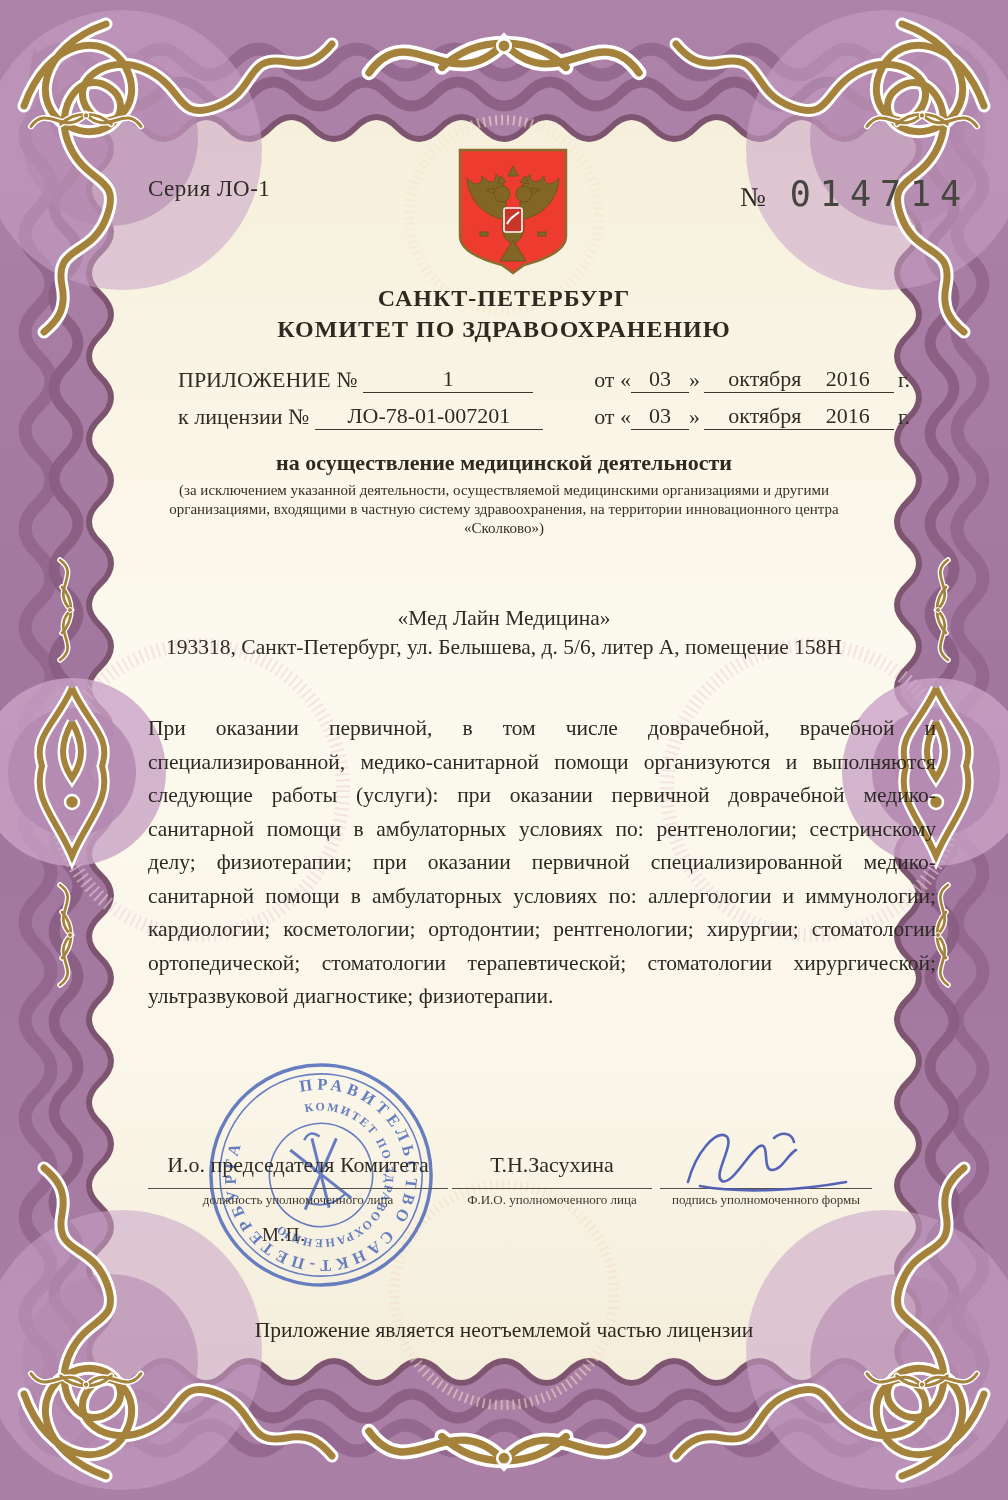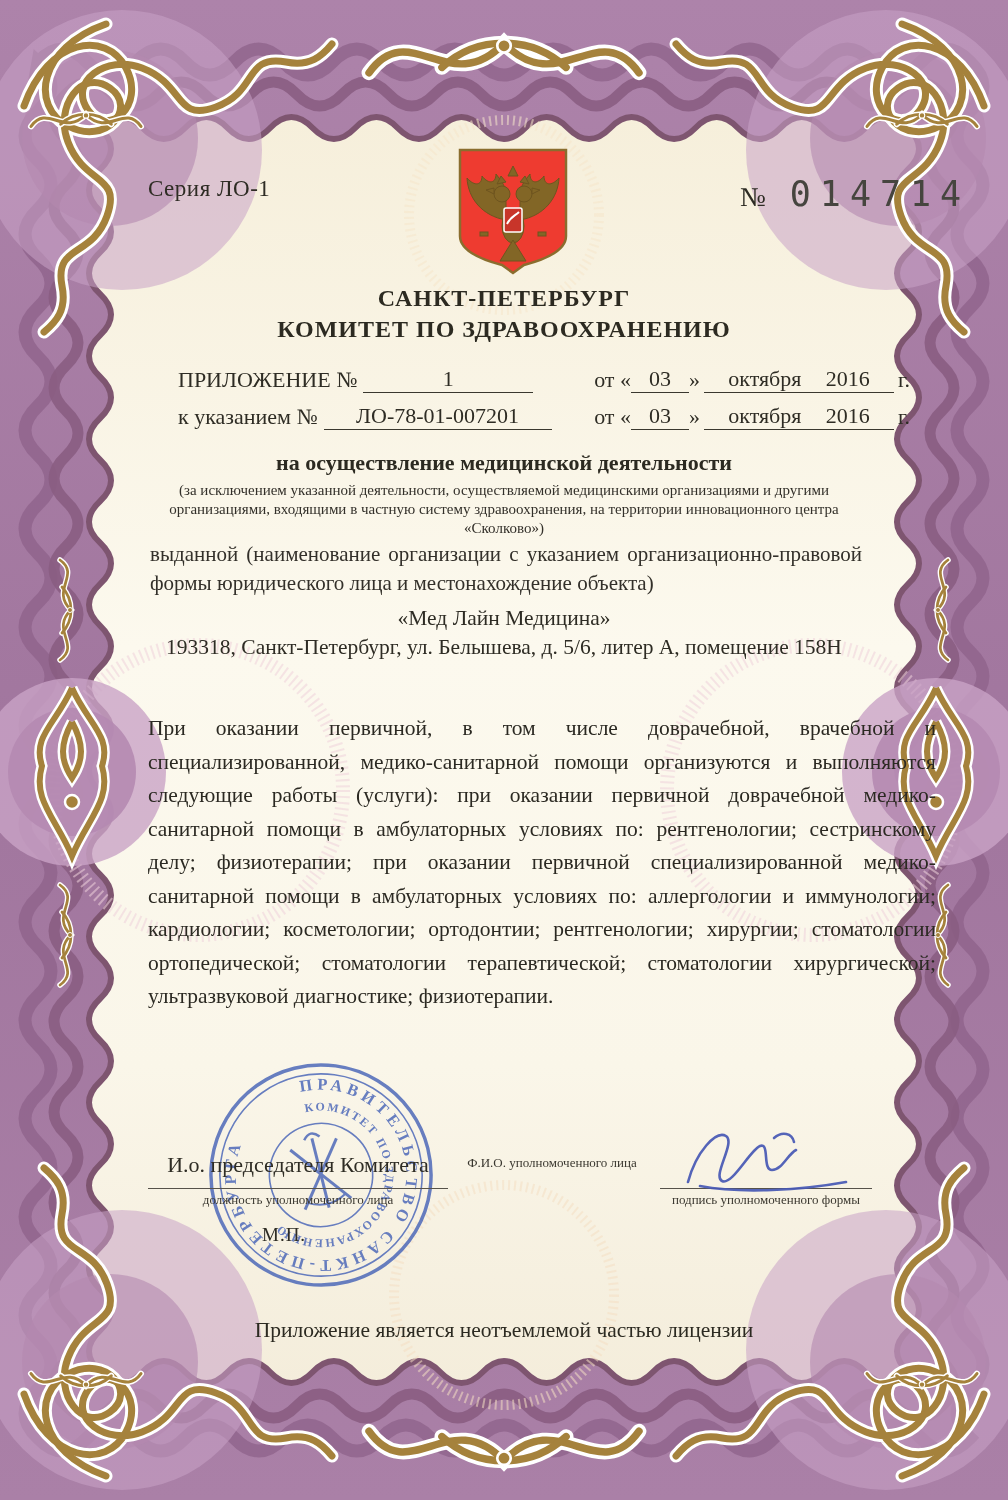--- a/index.html
+++ b/index.html
@@ -192,42 +192,41 @@
       <span class="uline d-my">
         <span>октября</span>
         <span>2016</span>
       </span>
       <span class="gap4"></span>
       <span>г.</span>
     </span>
   </div>
 
   <div class="abs app-row" style="top:403px;">
-    <span class="lbl">к указанием №</span>
+    <span class="lbl">к лицензии №</span>
     <span class="gap6"></span>
     <span class="uline" style="width:228px;">ЛО-78-01-007201</span>
     <span class="date-grp">
       <span>от «</span>
       <span class="uline d-day">03</span>
       <span>»</span>
       <span class="gap4"></span>
       <span class="uline d-my">
         <span>октября</span>
         <span>2016</span>
       </span>
       <span class="gap4"></span>
       <span>г.</span>
     </span>
   </div>
 
   <div class="abs center subtitle" style="top:450px;">на осуществление медицинской деятельности</div>
 
   <div class="abs smallnote" style="top:481px; left:164px; width:680px; text-align:center;">(за исключением указанной деятельности, осуществляемой медицинскими организациями и другими организациями, входящими в частную систему здравоохранения, на территории инновационного центра «Сколково»)</div>
 
-  <div class="abs issued" style="top:540px; left:150px; width:712px;">выданной (наименование организации с указанием организационно-правовой формы юридического лица и местонахождение объекта)</div>
 
   <div class="abs center org" style="top:604px;">
     <div>«Мед Лайн Медицина»</div>
     <div>193318, Санкт-Петербург, ул. Белышева, д. 5/6, литер А, помещение 158Н</div>
   </div>
 
   <div class="abs bodytext" style="top:712px; left:148px; width:788px;">При оказании первичной, в том числе доврачебной, врачебной и специализированной, медико-санитарной помощи организуются и выполняются следующие работы (услуги): при оказании первичной доврачебной медико-санитарной помощи в амбулаторных условиях по: рентгенологии; сестринскому делу; физиотерапии; при оказании первичной специализированной медико-санитарной помощи в амбулаторных условиях по: аллергологии и иммунологии; кардиологии; косметологии; ортодонтии; рентгенологии; хирургии; стоматологии ортопедической; стоматологии терапевтической; стоматологии хирургической; ультразвуковой диагностике; физиотерапии.</div>
 
   <svg class="stamp" viewBox="-120 -120 240 240" aria-hidden="true">
     <defs>
@@ -253,20 +252,21 @@
       <path d="M-20,24 q20,12 40,0" stroke-width="2"></path>
     </g>
   </svg>
 
   <div class="sig-col" style="left:148px; width:300px;">
     <div class="sig-value">И.о. председателя Комитета</div>
     <div class="sig-caption">должность уполномоченного лица</div>
   </div>
 
   <div class="sig-col" style="left:452px; width:200px;">
+    <div class="sig-value">Т.Н.Засухина</div>
     <div class="sig-caption">Ф.И.О. уполномоченного лица</div>
   </div>
 
   <div class="sig-col" style="left:660px; width:212px;">
     <div class="sig-value">
       <svg class="sig-scribble" viewBox="0 0 200 72" aria-hidden="true">
         <g stroke="#4758b5" stroke-width="2.6" fill="none" stroke-linecap="round" opacity=".92">
           <path d="M26,58 C34,28 54,6 64,12 C74,18 50,52 60,57 C70,62 88,26 98,22 C108,18 100,46 110,46 C120,46 126,30 134,26"></path>
           <path d="M112,14 C120,7 130,9 132,18"></path>
           <path d="M38,62 C80,70 140,66 184,58"></path>

